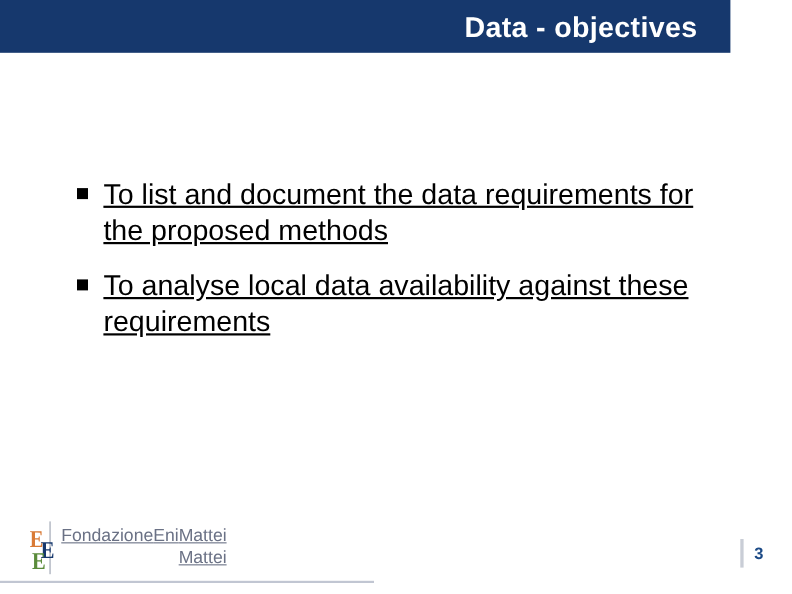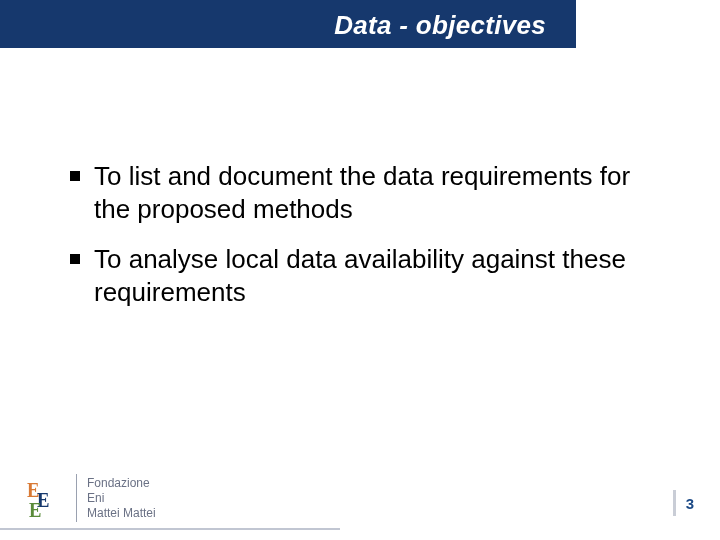--- a/index.html
+++ b/index.html
@@ -1,31 +1,31 @@
 <!DOCTYPE html>
 <html><head>
 <meta charset="utf-8">
 <style>
   * { box-sizing: border-box; margin: 0; padding: 0; }
   html, body { width: 720px; height: 540px; overflow: hidden; font-family: Arial, Helvetica, sans-serif; background: #fff; }
   .slide { position: relative; width: 720px; height: 540px; background: #fff; }
-  .title-bar { position: absolute; top: 0; left: 0; width: 576px; height: 48px; background: #16386d; font-style: italic; }
+  .title-bar { position: absolute; top: 0; left: 0; width: 664px; height: 48px; background: #16386d; }
   .title-text { position: absolute; top: 10px; right: 30px; color: #fff; font-size: 26px; font-weight: bold; letter-spacing: 0.3px; }
   .body { position: absolute; top: 160px; left: 70px; right: 70px; }
-  .bullet-item { display: flex; align-items: flex-start; margin-bottom: 18px; }
+  .bullet-item { display: flex; align-items: flex-start; margin-bottom: 18px; text-decoration: underline; }
   .bullet-marker { width: 10px; height: 10px; background: #000; margin-top: 11px; margin-right: 14px; flex-shrink: 0; }
   .bullet-text { font-size: 26px; line-height: 1.25; color: #000; font-family: Arial, Helvetica, sans-serif; }
   .footer { position: absolute; bottom: 0; left: 0; width: 720px; height: 86px; }
   .logo { position: absolute; left: 26px; bottom: 14px; width: 180px; height: 56px; display: flex; align-items: center; }
   .logo-mark { width: 40px; height: 46px; position: relative; margin-right: 10px; }
   .logo-f1 { position: absolute; left: 0; top: 2px; font-size: 22px; font-weight: bold; color: #d97a35; font-family: Georgia, serif; transform: scaleX(0.85); }
   .logo-f2 { position: absolute; left: 10px; top: 12px; font-size: 22px; font-weight: bold; color: #16386d; font-family: Georgia, serif; transform: scaleX(0.85); }
   .logo-f3 { position: absolute; left: 2px; top: 22px; font-size: 22px; font-weight: bold; color: #5a8b3a; font-family: Georgia, serif; transform: scaleX(0.85); }
   .logo-divider { width: 1px; height: 48px; background: #9aa1b0; margin-right: 10px; }
-  .logo-words { display: flex; flex-direction: column; justify-content: center; font-size: 12px; line-height: 1.25; color: #6a7185; font-family: Arial, sans-serif; }
+  .logo-words { display: flex; justify-content: center; font-size: 16px; line-height: 1.25; color: #6a7185; font-family: Arial, sans-serif; text-decoration: underline; }
   .page-number { position: absolute; right: 26px; bottom: 24px; font-size: 15px; font-weight: bold; color: #1c4a86; border-left: 3px solid #c9cdd6; padding-left: 10px; height: 26px; display: flex; align-items: center; }
   .bottom-rule { position: absolute; left: 0; bottom: 10px; width: 340px; height: 2px; background: #c1c6d2; }
 </style>
 </head>
 <body>
 
 <div class="slide">
 
   <div class="title-bar">
     <div class="title-text">Data - objectives</div>

